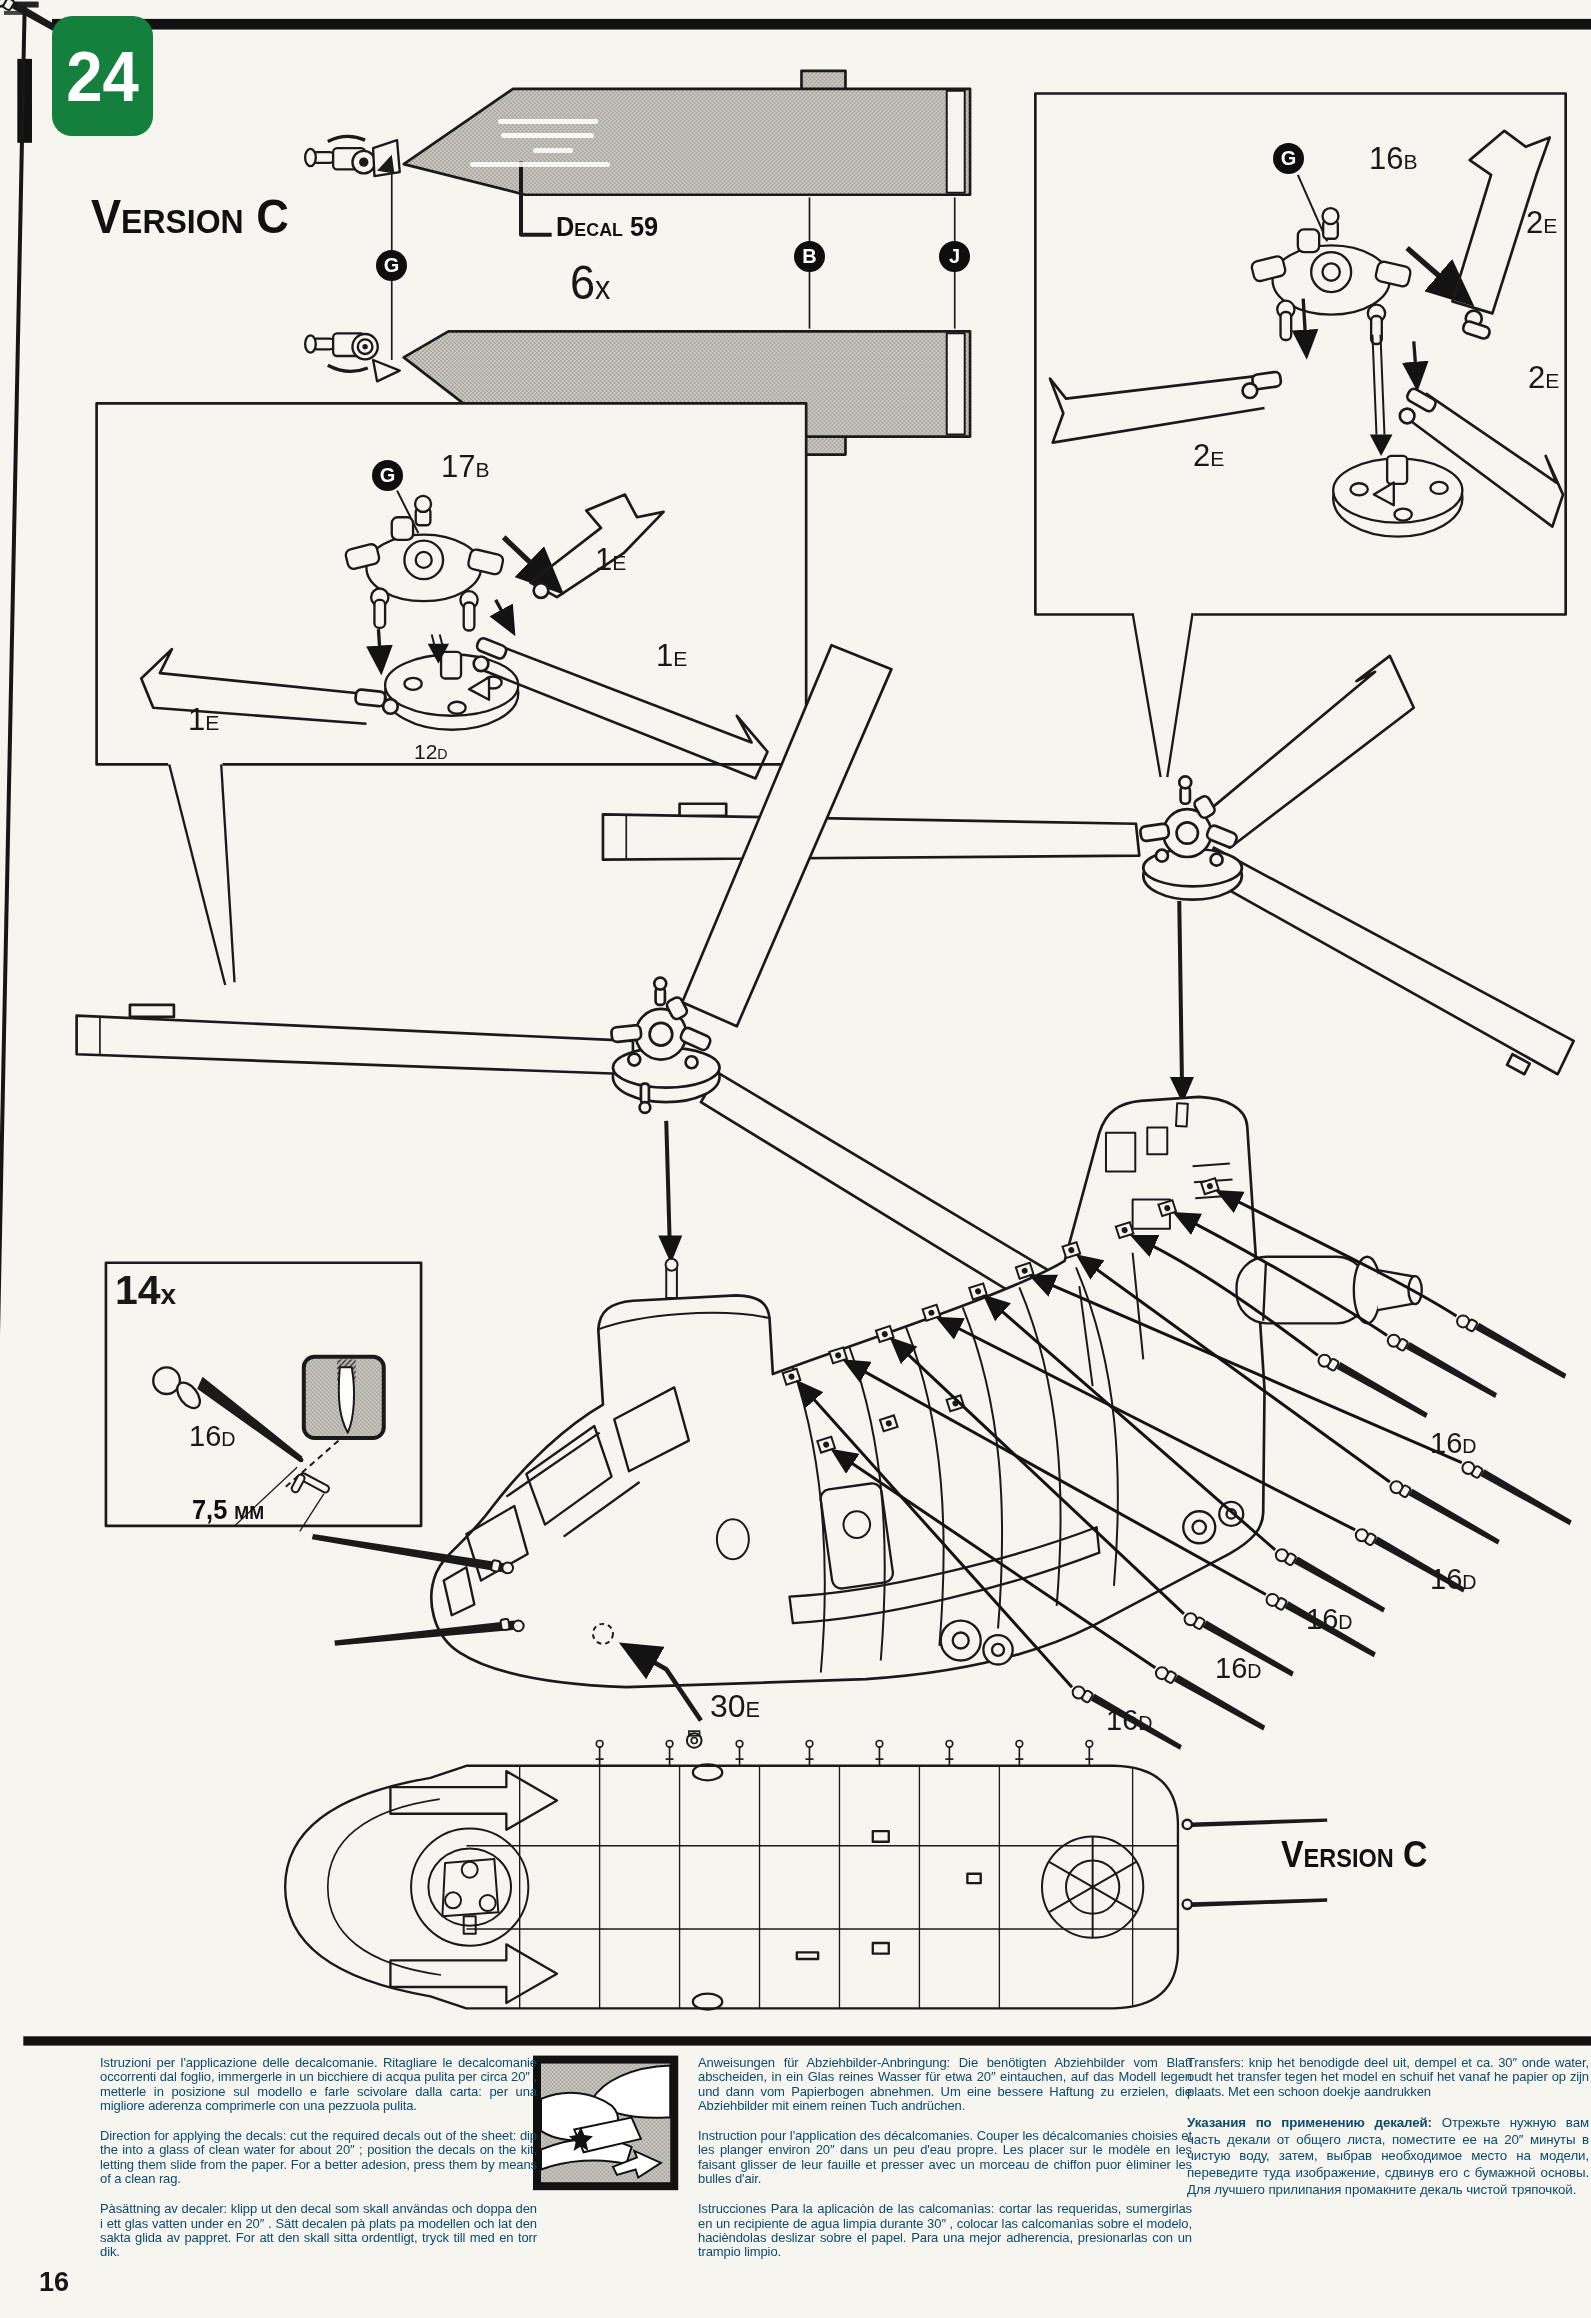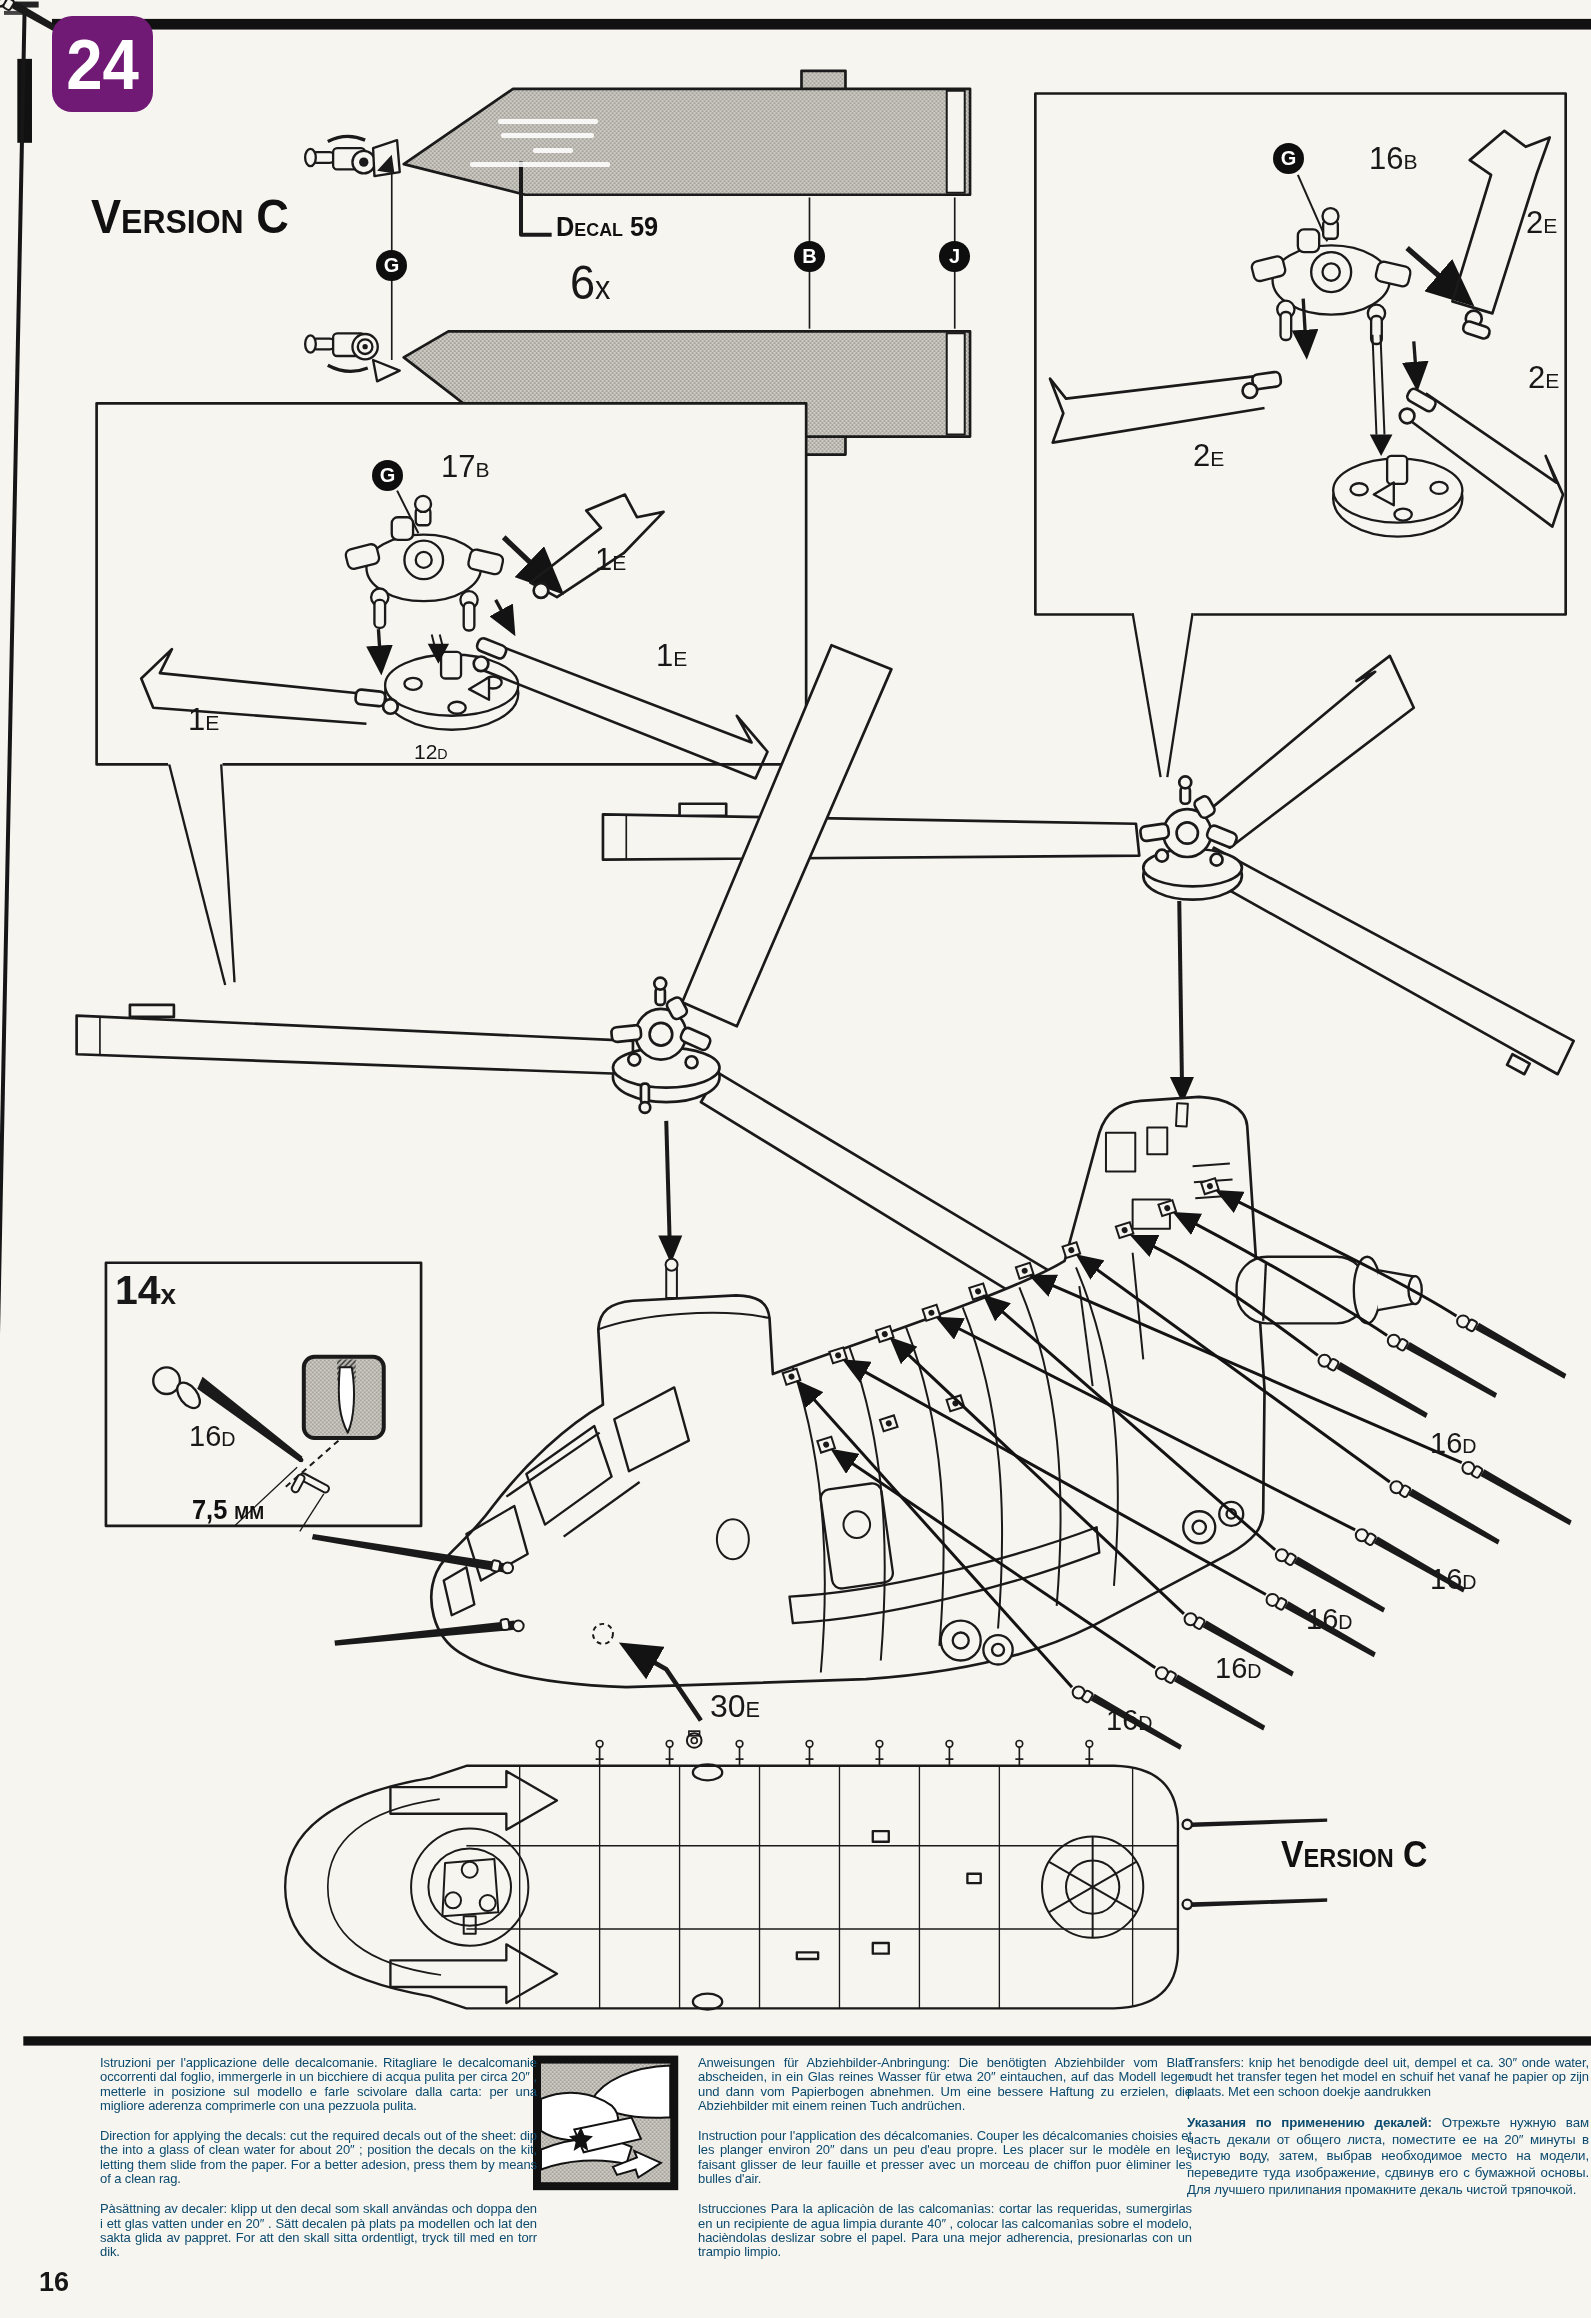--- a/index.html
+++ b/index.html
@@ -7,21 +7,21 @@
         font-family:"Liberation Sans","DejaVu Sans",sans-serif;color:#161616;}
   svg{position:absolute;left:0;top:0;}
   .ov{position:absolute;white-space:nowrap;}
   
   .disp{font-weight:bold;font-variant:small-caps;transform:scaleX(.94);transform-origin:left top;
         letter-spacing:0px;color:#111;}
   .plabel{font-weight:normal;color:#181818;}
   .plabel small{font-size:68%;}
   .callout{position:absolute;width:31px;height:31px;border-radius:50%;background:#0e0e0e;color:#fff;
         font-weight:bold;font-size:20px;display:flex;align-items:center;justify-content:center;}
-  .badge{position:absolute;left:52px;top:16px;width:101px;height:96px;background:#701a75;
+  .badge{position:absolute;left:52px;top:16px;width:101px;height:120px;background:#15803d;
         border-radius:20px;display:flex;align-items:center;justify-content:center;}
   .badge span{color:#fff;font-size:71px;font-weight:bold;transform:scaleX(.92);}
   .stencil{position:absolute;background:rgba(255,255,255,.88);height:4.7px;border-radius:2px;}
   .col{position:absolute;font-size:13px;line-height:14.3px;text-align:justify;letter-spacing:-0.1px;color:#0c4a6e;}
   .col p{margin:0 0 16px 0;}
   .jp{font-size:14px;line-height:17.3px;}
   .ru{font-size:13.3px;line-height:16.7px;}
   .lead{font-weight:bold;}
   .pageno{position:absolute;left:39px;top:2267px;font-size:27px;font-weight:bold;}
 </style>
@@ -577,21 +577,21 @@
 
 <div class="col" style="left:100px;top:2056px;width:437px;">
   <p>Istruzioni per l'applicazione delle decalcomanie. Ritagliare le decalcomanie occorrenti dal foglio, immergerle in un bicchiere di acqua pulita per circa 20″ , metterle in posizione sul modello e farle scivolare dalla carta: per una migliore aderenza comprimerle con una pezzuola pulita.</p>
   <p>Direction for applying the decals: cut the required decals out of the sheet: dip the into a glass of clean water for about 20″ ; position the decals on the kit, letting them slide from the paper. For a better adesion, press them by means of a clean rag.</p>
   <p>Pàsättning av decaler: klipp ut den decal som skall användas och doppa den i ett glas vatten under en 20″ . Sätt decalen pà plats pa modellen och lat den sakta glida av pappret. For att den skall sitta ordentligt, tryck till med en torr dik.</p>
 </div>
 
 <div class="col" style="left:698px;top:2056px;width:494px;">
   <p>Anweisungen für Abziehbilder-Anbringung: Die benötigten Abziehbilder vom Blatt abscheiden, in ein Glas reines Wasser für etwa 20″ eintauchen, auf das Modell legen und dann vom Papierbogen abnehmen. Um eine bessere Haftung zu erzielen, die Abziehbilder mit einem reinen Tuch andrüchen.</p>
   <p>Instruction pour l'application des décalcomanies. Couper les décalcomanies choisies et les planger environ 20″ dans un peu d'eau propre. Les placer sur le modèle en les faisant glisser de leur fauille et presser avec un morceau de chiffon puor èliminer les bulles d'air.</p>
-  <p>Istrucciones Para la aplicaciòn de las calcomanìas: cortar las requeridas, sumergirlas en un recipiente de agua limpia durante 40″ , colocar las calcomanìas sobre el modelo, hacièndolas deslizar sobre el papel. Para una mejor adherencia, presionarlas con un trampio limpio.</p>
+  <p>Istrucciones Para la aplicaciòn de las calcomanìas: cortar las requeridas, sumergirlas en un recipiente de agua limpia durante 30″ , colocar las calcomanìas sobre el modelo, hacièndolas deslizar sobre el papel. Para una mejor adherencia, presionarlas con un trampio limpio.</p>
 </div>
 
 <div class="col" style="left:1187px;top:2056px;width:402px;">
   <p>Transfers: knip het benodigde deel uit, dempel et ca. 30″ onde water, oudt het transfer tegen het model en schuif het vanaf he papier op zijn plaats. Met een schoon doekje aandrukken</p>
   <p class="ru"><span class="lead">Указания по применению декалей:</span> <span>Отрежьте нужную вам часть декали от общего листа, поместите ее на 20″ минуты в чистую воду, затем, выбрав необходимое место на модели, переведите туда изображение, сдвинув его с бумажной основы. Для лучшего прилипания промакните декаль чистой тряпочкой.</span></p>
 </div>
 
 <div class="pageno">16</div>
 
 </div>

